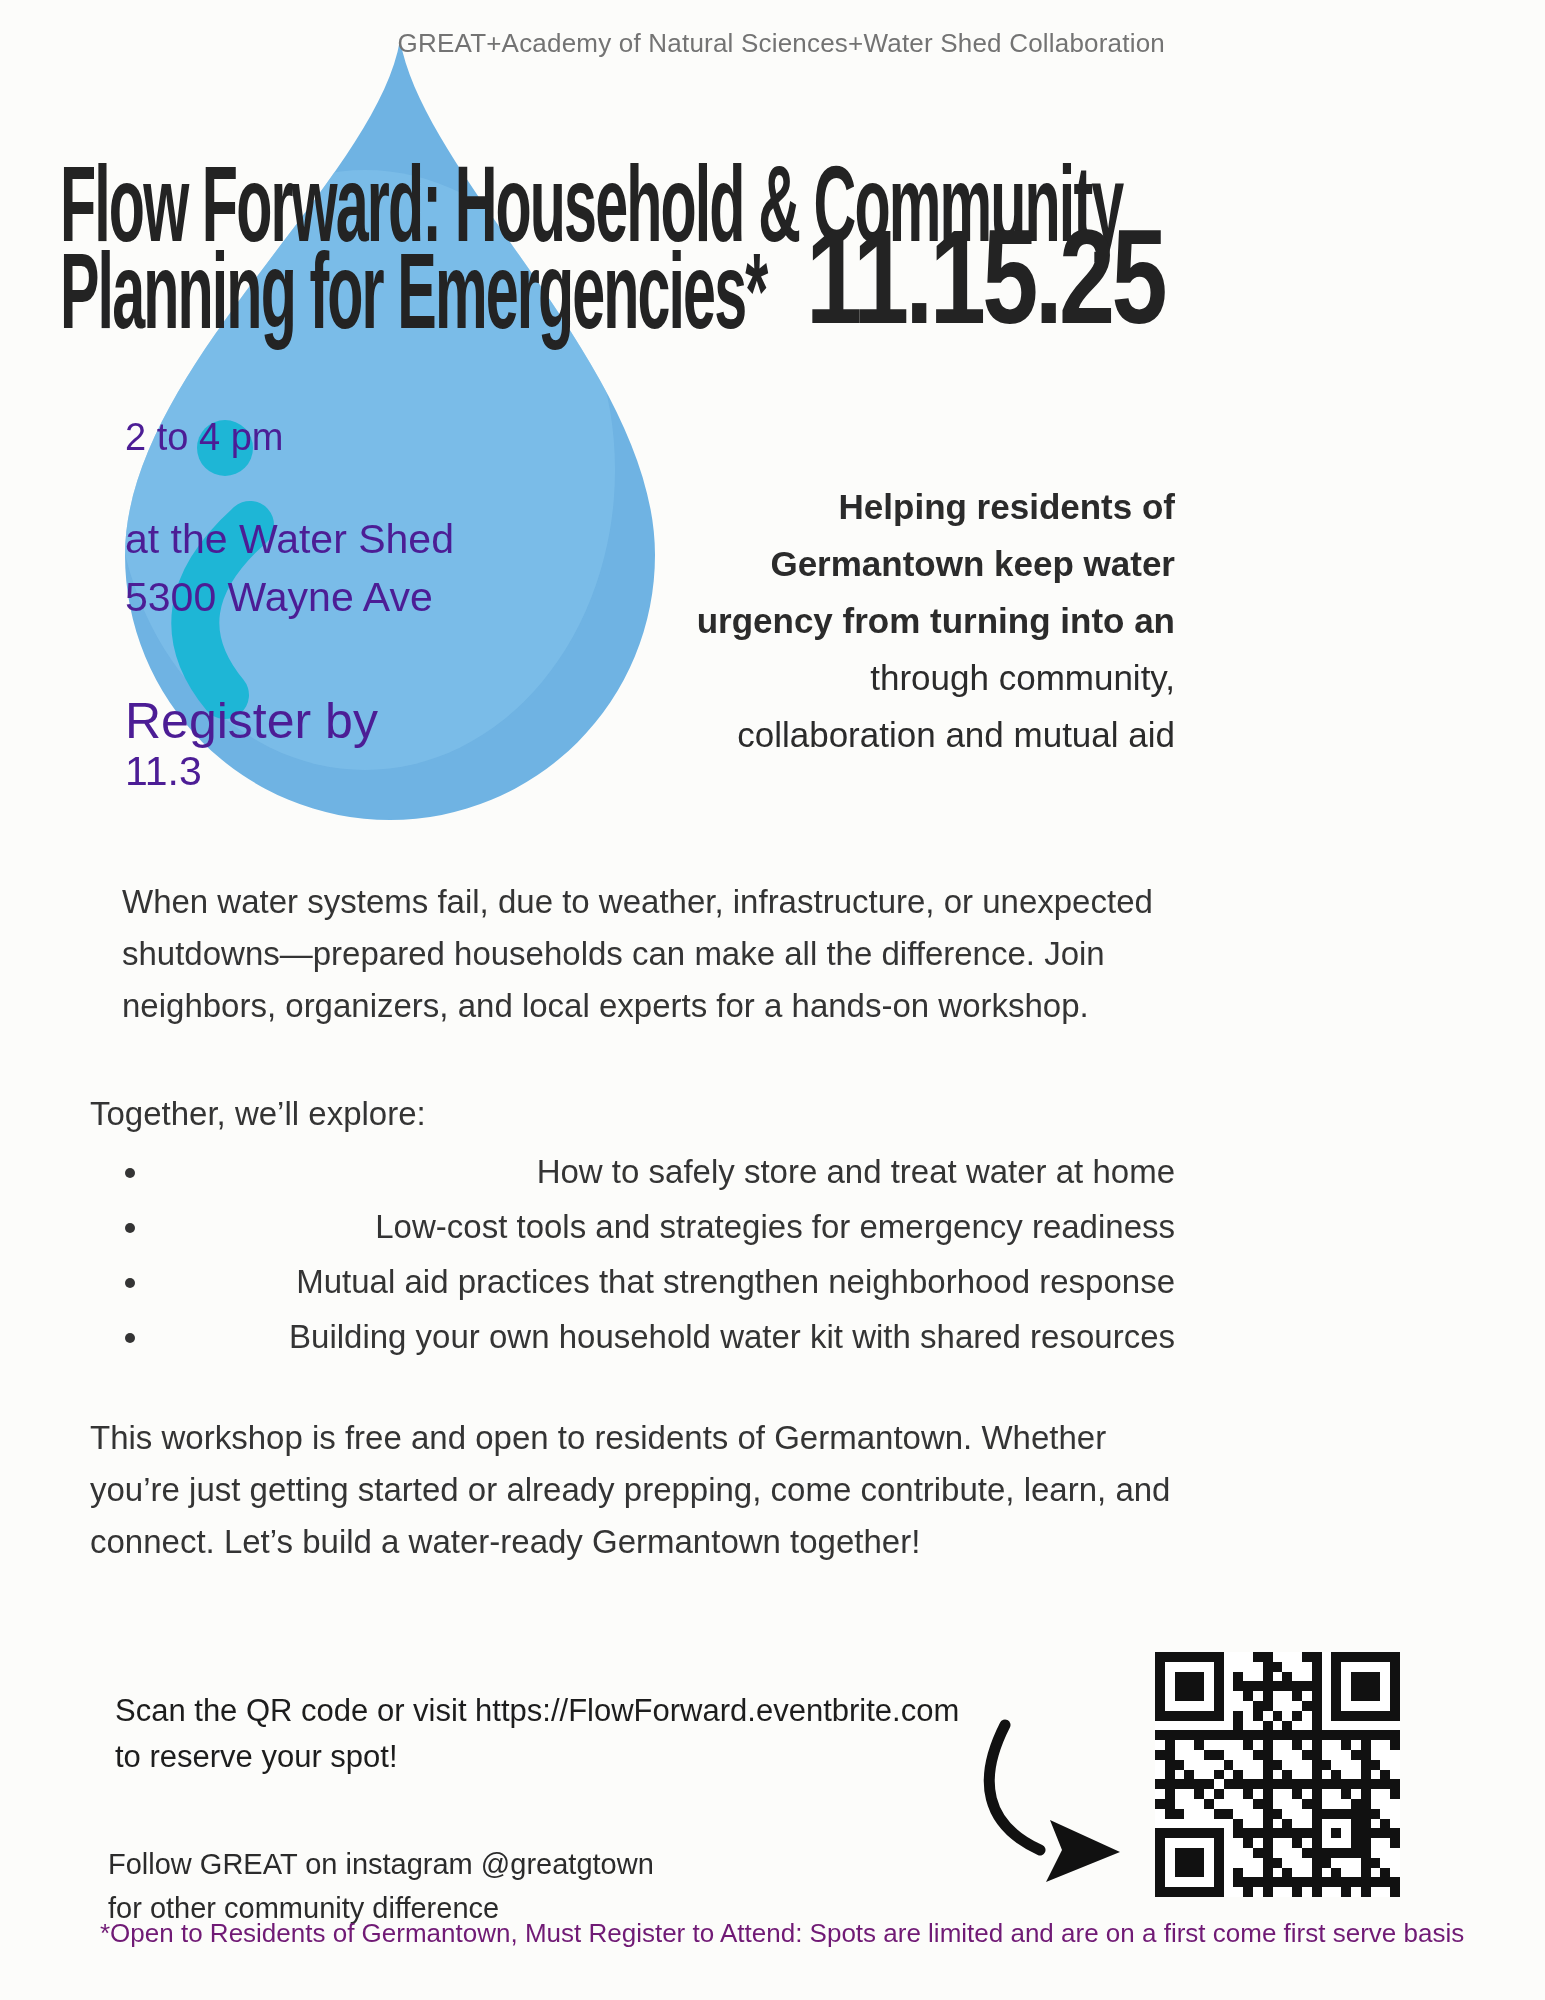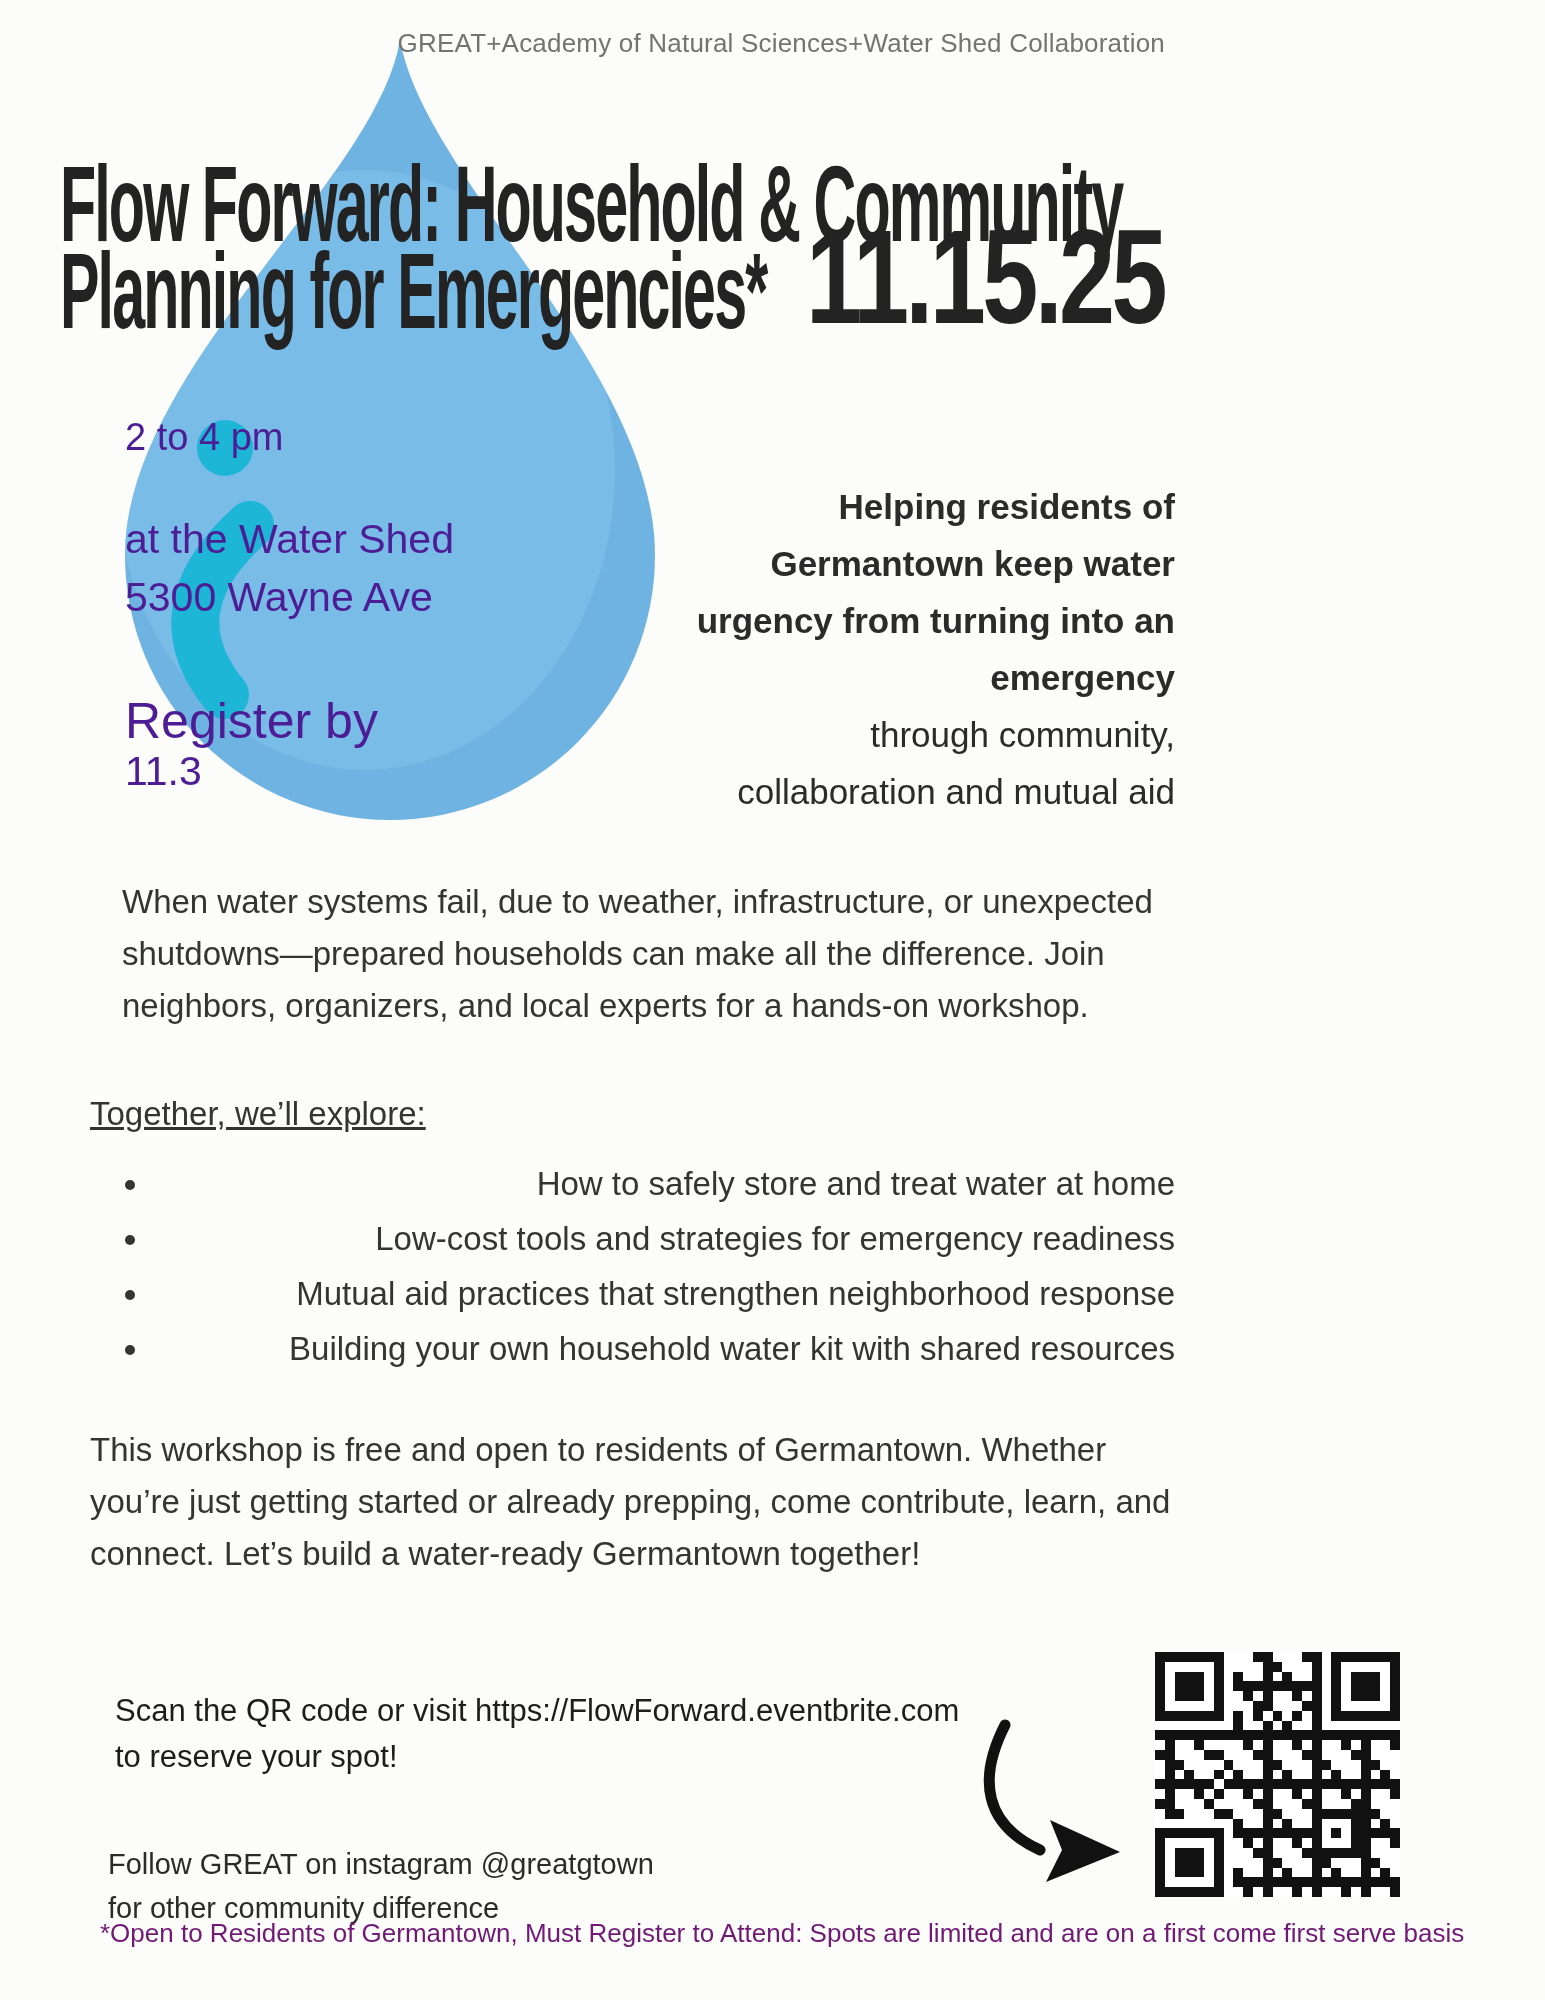--- a/index.html
+++ b/index.html
@@ -52,21 +52,21 @@
   }
   .tagline .tl{font-size:35px;line-height:57px;white-space:nowrap;}
   .tagline .tl.bold{font-weight:700;}
   
   .copy{
     position:absolute;left:90px;top:876px;width:1085px;
     font-size:33px;line-height:52px;color:#343434;
   }
   .copy p{margin:0;}
   .copy .p1{margin-bottom:56px;margin-left:32px;}
-  .copy .explore{margin-bottom:16px;text-decoration:underline;}
+  .copy .explore{margin-bottom:4px;}
   .copy ul{margin:0 0 48px 0;padding-left:62px;}
   .copy li{margin:0;padding-left:8px;line-height:55px;text-align:right;}
   
   .qr-instruction{
     position:absolute;left:115px;top:1688px;
     font-size:31px;line-height:46px;color:#1d1d1d;
   }
   .social{
     position:absolute;left:108px;top:1842px;
     font-size:29px;line-height:44px;color:#2b2b2b;
@@ -107,21 +107,20 @@
   <div class="drop-text dt-time">2 to 4 pm</div>
   <div class="drop-text dt-venue1">at the Water Shed</div>
   <div class="drop-text dt-venue2">5300 Wayne Ave</div>
   <div class="drop-text dt-reg1">Register by</div>
   <div class="drop-text dt-reg2">11.3</div>
 
   <div class="tagline">
     <div class="tl bold">Helping residents of</div>
     <div class="tl bold">Germantown keep water</div>
     <div class="tl bold">urgency from turning into an</div>
-    <div class="tl bold">emergency</div>
     <div class="tl">through community,</div>
     <div class="tl">collaboration and mutual aid</div>
   </div>
 
   <div class="copy">
     <p class="p1">When water systems fail, due to weather, infrastructure, or unexpected shutdowns—prepared households can make all the difference. Join neighbors, organizers, and local experts for a hands-on workshop.</p>
     <p class="explore">Together, we’ll explore:</p>
     <ul>
       <li>How to safely store and treat water at home</li>
       <li>Low-cost tools and strategies for emergency readiness</li>

